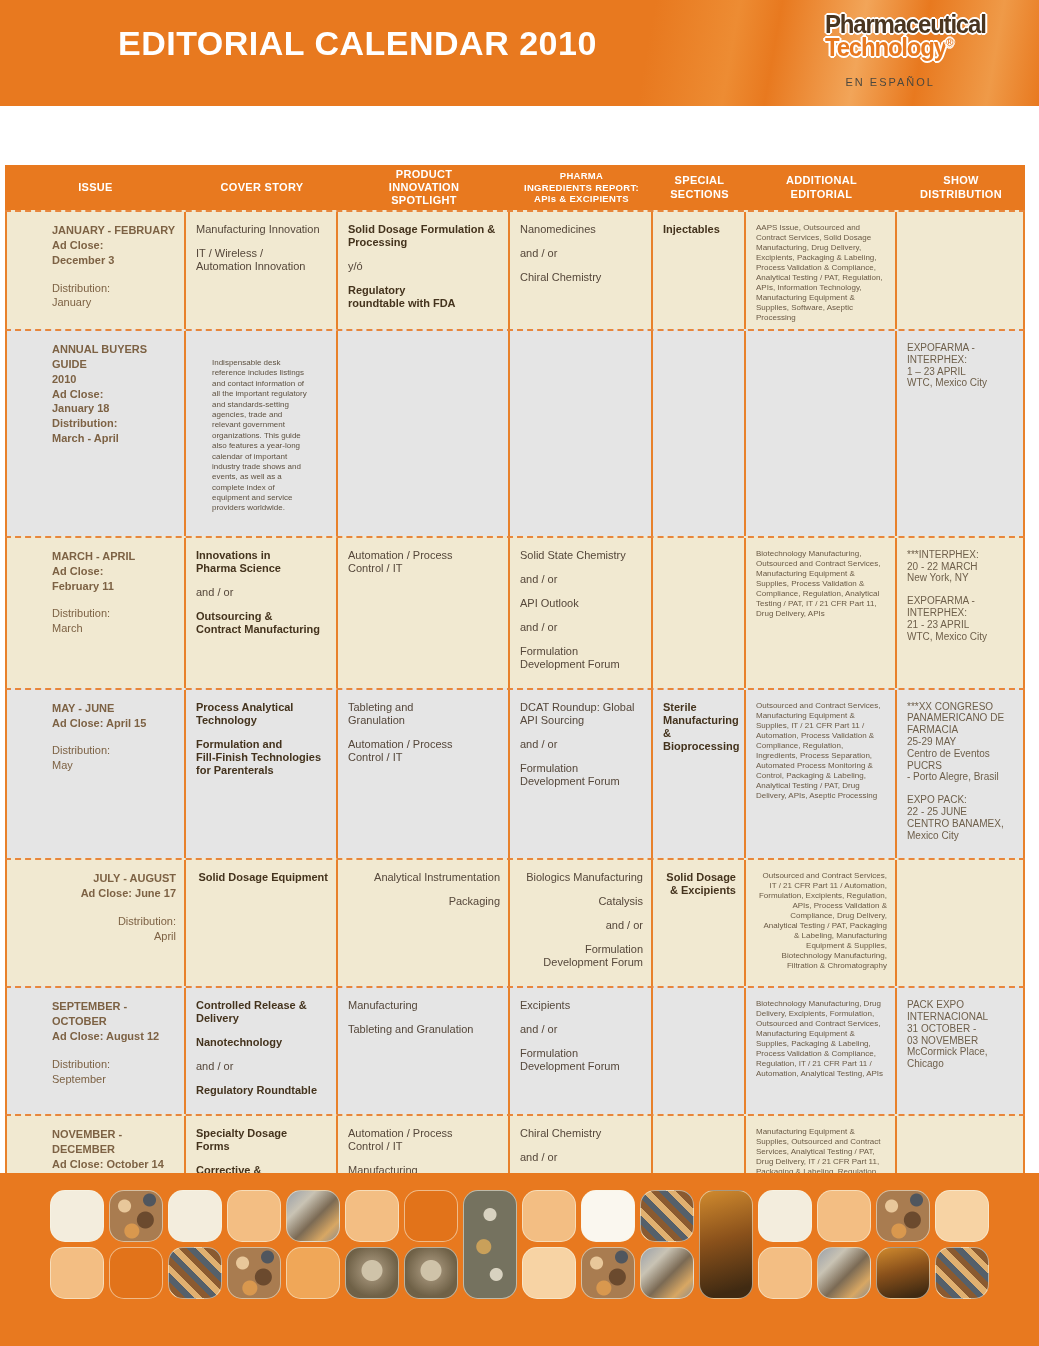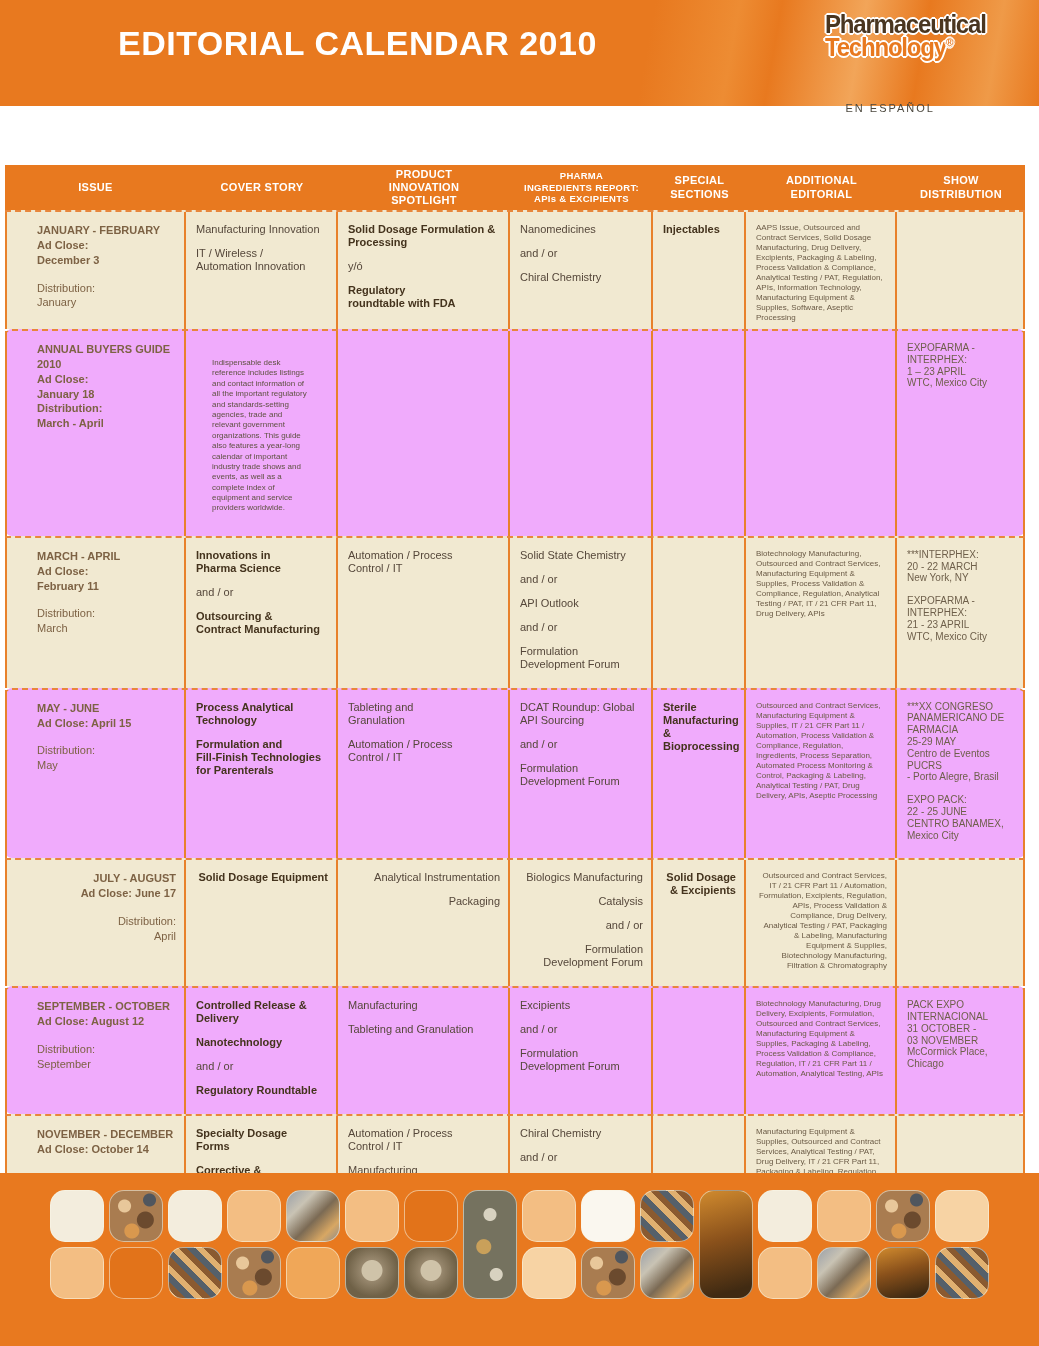--- a/index.html
+++ b/index.html
@@ -25,37 +25,37 @@
   .logo-line1{
     font-size:24px;font-weight:bold;letter-spacing:-1.2px;color:#4A3620;
     text-shadow:-2px 0 #fff,2px 0 #fff,0 -2px #fff,0 2px #fff,-1px -1px #fff,1px 1px #fff,-1px 1px #fff,1px -1px #fff;
   }
   .logo-line2{
     font-size:24px;font-weight:bold;letter-spacing:-1.2px;color:#E8791F;
     text-shadow:-2px 0 #fff,2px 0 #fff,0 -2px #fff,0 2px #fff,-1px -1px #fff,1px 1px #fff,-1px 1px #fff,1px -1px #fff;
   }
   .logo-reg{font-size:10px;vertical-align:super;}
   .logo-sub{
-    position:absolute;top:102px;right:104px;
+    position:absolute;top:76px;right:104px;
     font-size:11px;letter-spacing:2px;color:#4C483E;
   }
   
   .cal-table{width:1020px;margin:59px 0 0 5px;border-bottom:2px dashed #E8863B;}
   .thead,.row{display:grid;grid-template-columns:181px 152px 172px 143px 93px 151px 128px;}
   .thead{background:#E8791F;min-height:45px;align-items:center;}
   .th{
     color:#fff;font-weight:bold;font-size:11px;line-height:1.2;text-align:center;
     white-space:pre-line;letter-spacing:.3px;padding:2px 2px;
   }
   .th.small{font-size:9.5px;}
   .row{border-top:2px dashed #E8863B;}
   .row.beige{background:#F1E9D1;}
-  .row.white{background:#f0abfc;border-radius:7px;}
+  .row.white{background:#e5e5e5;}
   .cell{border-right:2px solid #E8812B;padding:11px 8px 6px 10px;box-sizing:border-box;}
-  .cell.c-issue{border-left:2px solid #E8812B;padding-left:30px;}
+  .cell.c-issue{border-left:2px solid #E8812B;padding-left:45px;}
   .i-line{font-size:11px;color:#7D6244;line-height:1.35;white-space:pre-line;}
   .i-line.b{font-weight:bold;}
   .gap{height:13px;}
   .gap.big{height:46px;}
   .para{font-size:11px;color:#55473A;line-height:1.18;margin:0 0 11px;white-space:pre-line;}
   .para.b{font-weight:bold;color:#44331D;}
   .para.tiny{font-size:8px;line-height:1.3;color:#5E5140;margin:16px;}
   .tiny2{font-size:8px;line-height:1.25;color:#6A5A45;}
   .show-p{font-size:10px;line-height:1.18;margin:0 0 11px;color:#6E5F4A;white-space:pre-line;}
   

